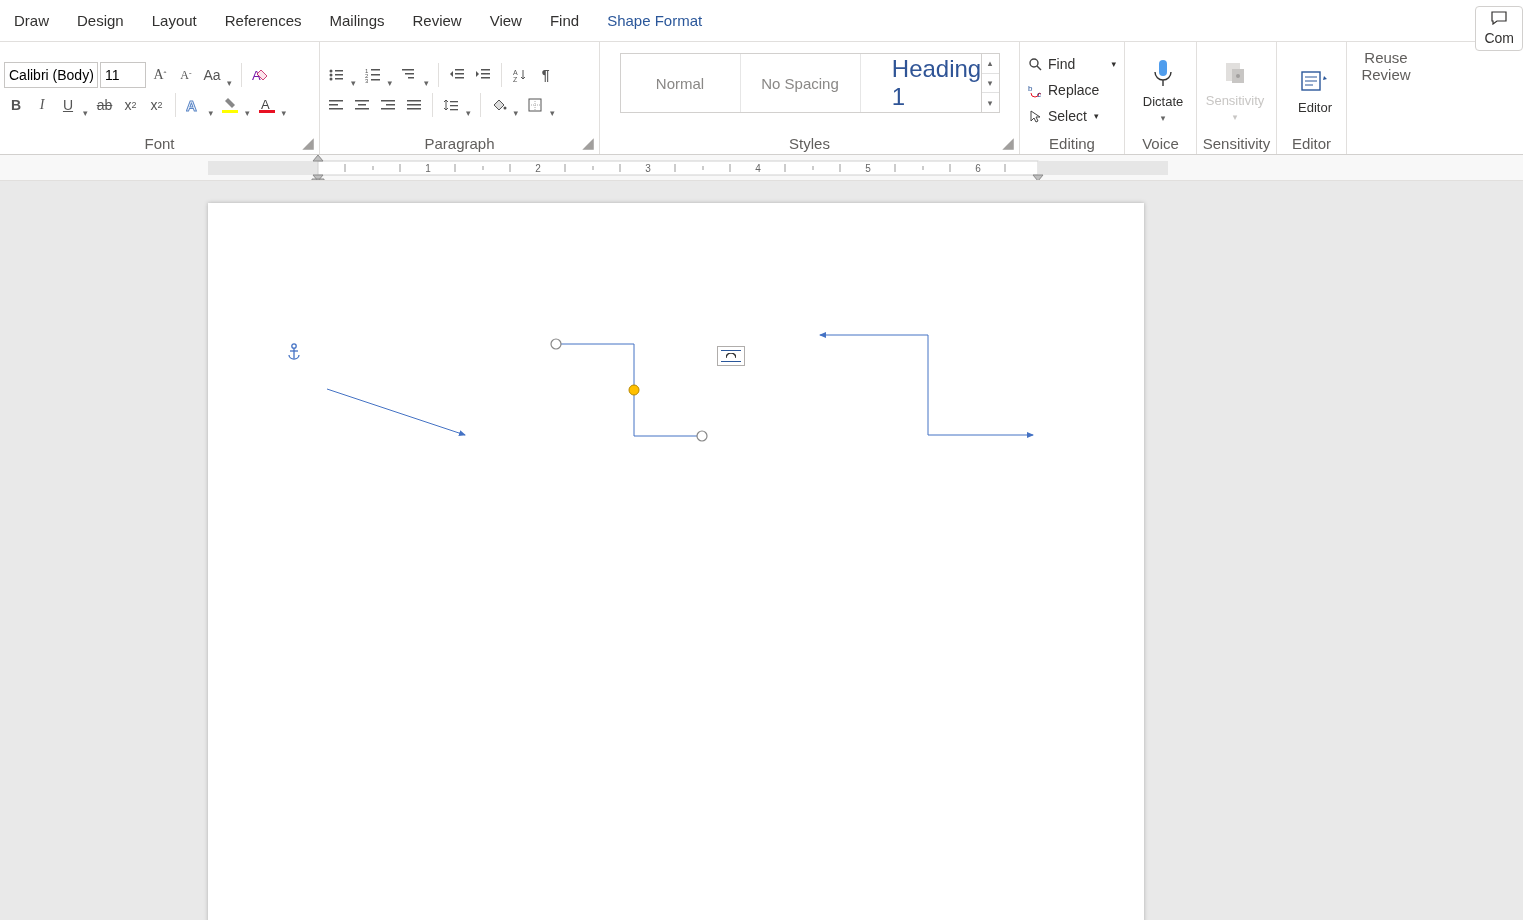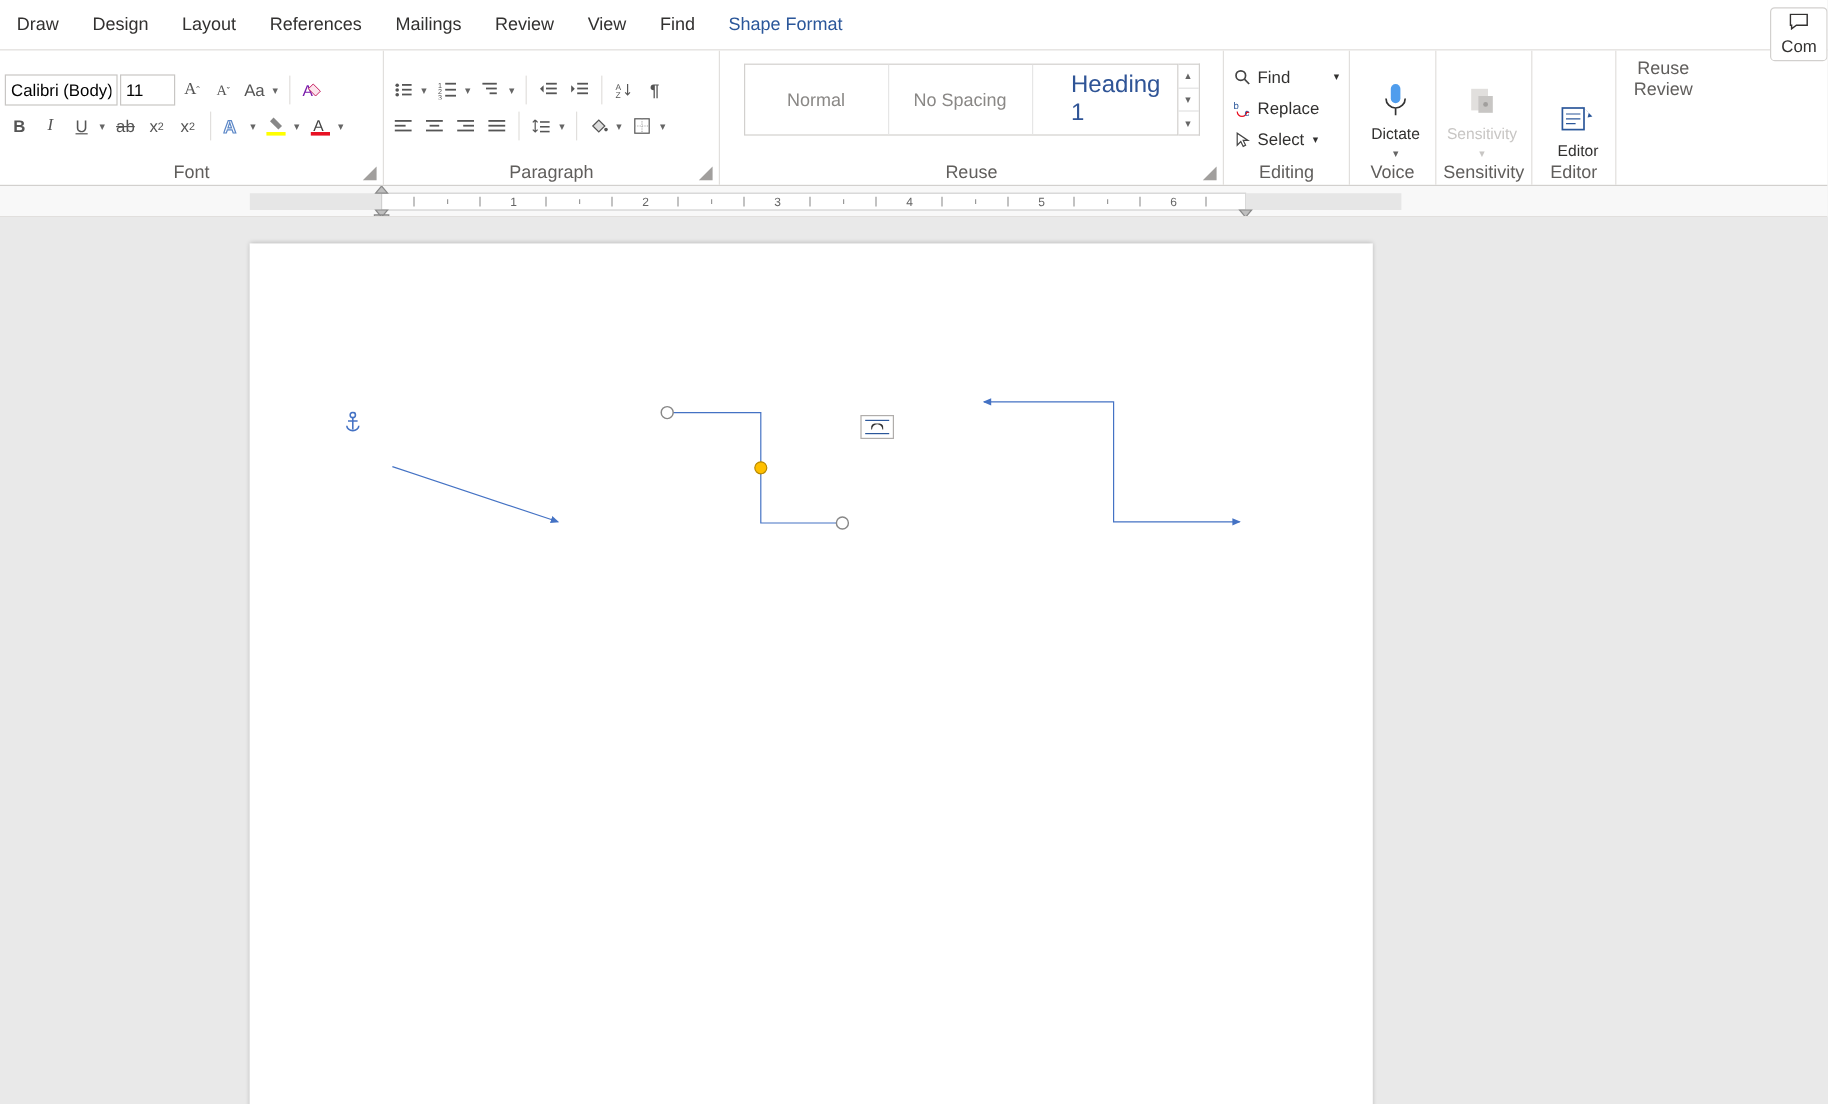--- a/index.html
+++ b/index.html
@@ -12,40 +12,40 @@
   .comments-btn { position:absolute; right:0; top:6px; border:1px solid #d2d0ce; background:#fff; padding:4px 8px; border-radius:4px; display:flex; align-items:center; gap:5px;flex-direction:column; }
 
   
   .ribbon { display: flex; background: #fff; border-bottom: 1px solid #d2d0ce; height: 113px; }
   .group { display:flex; flex-direction:column; justify-content:space-between; border-right: 1px solid #e1dfdd; padding: 5px 4px 2px 4px; }
   .group-rows { display:flex; flex-direction:column; gap:4px; flex:1; justify-content:center;}
   .group-row { display:flex; align-items:center; gap:2px; }
   .group-label { text-align:center; font-size:15px; color:#605e5c; padding-top:2px; position:relative;}
   .launcher { position:absolute; right:0; bottom:2px; width:14px; height:14px; display:flex; align-items:center; justify-content:center; color:#a19f9d;}
   .ctrl { min-width:24px; height:26px; display:flex; align-items:center; justify-content:center; border-radius:3px; padding:0 3px; color:#555; cursor:pointer;}
-  .split { display:flex; align-items:center;}
+  .split { display:flex; align-items:flex-end;}
   .split .arrow { font-size:9px; padding:0 3px; color:#666;}
   select, input.combo { border:1px solid #c8c6c4; background:#fff; height:26px; font-size:14px;}
   .font-name { width:94px; padding:0 4px;}
   .font-size { width:46px; padding:0 4px;}
   .sep-v { width:1px; height:24px; background:#e1dfdd; margin:0 4px;}
 
   
   .styles-wrap { display:flex; align-items:center; height:72px;}
   .gallery { display:flex; border:1px solid #d2d0ce; height:60px;}
   .style-item { width:120px; display:flex; align-items:center; justify-content:center; border-right:1px solid #e6e6e6; font-size:15px; color:#8a8886; cursor:pointer;}
   .style-item:last-child{border-right:none;}
-  .style-item.heading { font-size:20px; color:#2F5496; font-family:"Calibri Light","Segoe UI Light",sans-serif;padding-left:32px;}
+  .style-item.heading { font-size:24px; color:#2F5496; font-family:"Calibri Light","Segoe UI Light",sans-serif;padding-left:32px;}
   .gallery-spin{display:flex;flex-direction:column;border:1px solid #d2d0ce;border-left:none;height:60px;width:18px;}
   .gallery-spin div{flex:1;display:flex;align-items:center;justify-content:center;font-size:9px;color:#666;border-bottom:1px solid #e1e1e1;cursor:pointer;}
   .gallery-spin div:last-child{border-bottom:none;}
 
   .editing-row{display:flex;align-items:center;gap:5px;height:24px;font-size:14px;color:#323130;cursor:pointer;padding:2px 4px;border-radius:3px;}
 
-  .big-btn{display:flex;flex-direction:column;align-items:center;justify-content:flex-end;gap:4px;width:68px;height:100%;cursor:pointer;}
+  .big-btn{display:flex;flex-direction:column;align-items:center;justify-content:center;gap:4px;width:68px;height:100%;cursor:pointer;}
   .big-btn .lbl{font-size:13px;color:#323130;}
   .big-btn.disabled .lbl{color:#c8c6c4;}
   .big-btn .arrow{font-size:9px;color:#666;}
 
   
   .ruler-bar { height:26px; background:#f8f8f8; border-bottom:1px solid #e1dfdd; position:relative; overflow:hidden;}
   .ruler { position:absolute; left:208px; top:0; height:26px; display:flex; align-items:center;}
   .ruler svg { display:block;}
 
   
@@ -279,21 +279,21 @@
         <div class="style-item">Normal</div>
         <div class="style-item">No Spacing</div>
         <div class="style-item heading">Heading 1</div>
       </div>
       <div class="gallery-spin">
         <div>▴</div>
         <div>▾</div>
         <div>▾</div>
       </div>
     </div>
-    <div class="group-label"><span>Reuse</span><span class="launcher">◢</span></div>
+    <div class="group-label"><span>Styles</span><span class="launcher">◢</span></div>
   </div>
 
   <div class="group" style="width:105px;">
     <div class="group-rows" style="gap:2px;">
       <div class="editing-row">
         <svg width="15" height="15">
             <circle cx="6" cy="6" r="4" fill="none" stroke="#444" stroke-width="1.4"></circle>
             <line x1="9" y1="9" x2="13" y2="13" stroke="#444" stroke-width="1.4"></line>
           </svg>
         <span>Find</span>

